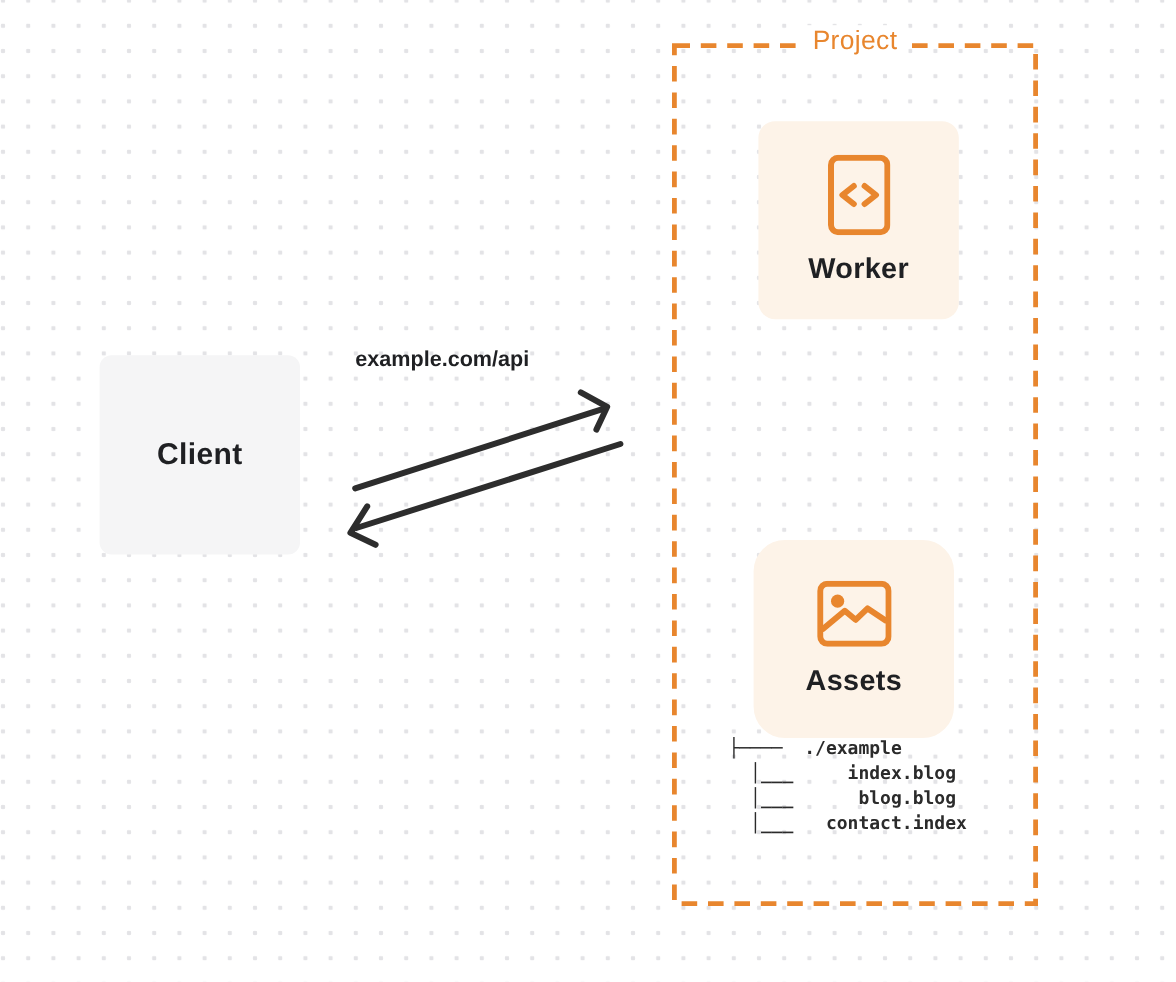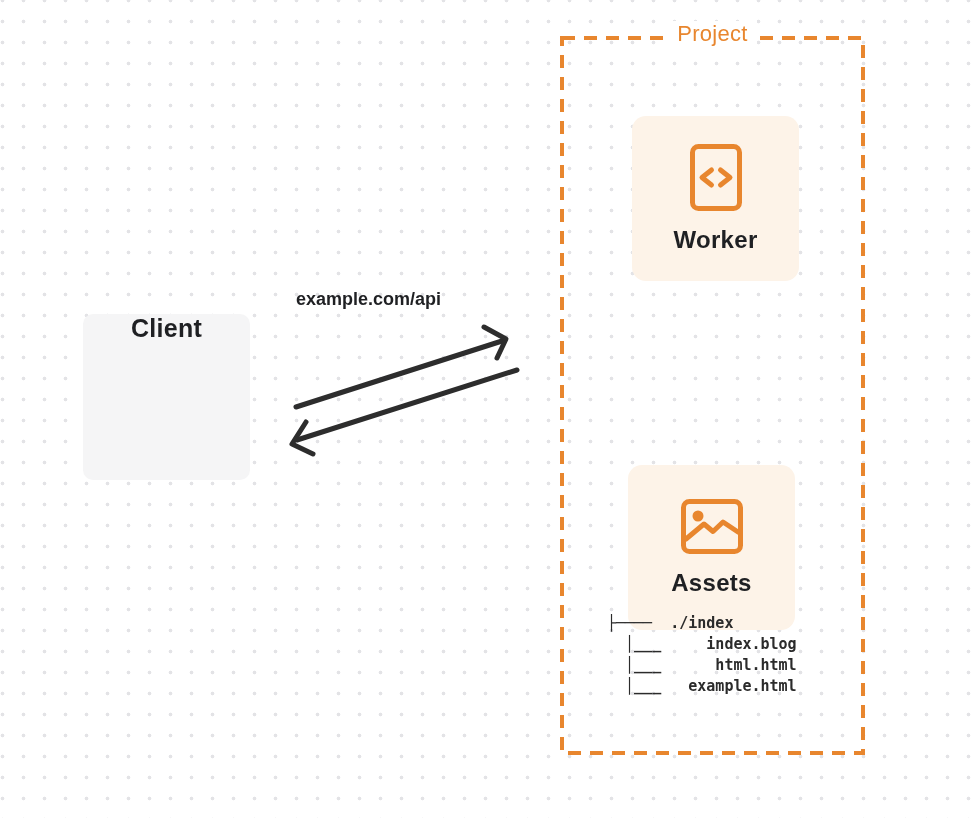--- a/index.html
+++ b/index.html
@@ -12,23 +12,23 @@
     background-size:21px 21px;
     background-position:13px 11px;
     font-family:"Liberation Sans", sans-serif;
   }
   svg.overlay{position:absolute;left:0;top:0;z-index:1;}
   .dashed-rect{fill:none;stroke:var(--accent,#e8862e);stroke-width:4;stroke-dasharray:13 9;}
   .arrow-line{stroke:var(--arrow,#2d2d2d);stroke-width:5;stroke-linecap:round;fill:none;}
   .arrow-head{stroke:var(--arrow,#2d2d2d);stroke-width:5;stroke-linecap:round;stroke-linejoin:round;fill:none;}
 
   .client-card{
-    position:absolute;left:83px;top:314px;width:167px;height:166px;
+    position:absolute;left:83px;top:296px;width:167px;height:166px;
     background:var(--client_bg,#f5f5f6);border-radius:10px;
-    display:flex;justify-content:center;z-index:2;
+    display:flex;align-items:center;justify-content:center;z-index:2;
   }
   .client-card .node-label{
     font-size:25px;font-weight:700;color:var(--text_dark,#1f2023);letter-spacing:.3px;
   }
 
   .request-label{
     position:absolute;left:296px;top:289px;z-index:2;
     font-size:18px;font-weight:700;color:var(--text_dark,#1f2023);
   }
 
@@ -40,24 +40,23 @@
     display:inline-block;background:var(--label_bg,#ffffff);
     padding:0 9px;font-size:22px;font-weight:400;color:var(--accent,#e8862e);
     letter-spacing:.3px;
   }
 
   .node-card{
     position:absolute;width:167px;height:165px;
     background:var(--card_bg,#fdf3e8);border-radius:14px;z-index:2;
     display:flex;flex-direction:column;align-items:center;justify-content:center;
     gap:15px;
-    margin-top:15px;
   }
   .node-card.worker{left:632px;top:101px;}
-  .node-card.assets{left:628px;top:450px;}
+  .node-card.assets{left:628px;top:450px;border-radius:26px;}
   .node-card .node-label{
     font-size:24px;font-weight:700;color:var(--text_dark,#1f2023);letter-spacing:.3px;
   }
   .icon-stroke{stroke:var(--accent,#e8862e);fill:none;stroke-linecap:round;stroke-linejoin:round;}
   .icon-fill{fill:var(--accent,#e8862e);}
 
   .file-tree{
     position:absolute;left:607px;top:613px;z-index:2;
     font-family:"DejaVu Sans Mono", monospace;
     font-size:15px;font-weight:700;line-height:21px;
@@ -104,19 +103,19 @@
   <div class="node-card assets">
     <svg width="62" height="55" viewBox="0 0 62 55">
       <rect class="icon-stroke" x="2.5" y="2.5" width="57" height="50" rx="6" stroke-width="5"></rect>
       <circle class="icon-fill" cx="17" cy="17" r="5.5"></circle>
       <polyline class="icon-stroke" points="5,40 23,25 32,32.5 42,23 57,33" stroke-width="5"></polyline>
     </svg>
     <span class="node-label">Assets</span>
   </div>
 
   <div class="file-tree">
-    <div class="tree-line">├────  ./index</div>
+    <div class="tree-line">├────  ./example</div>
     <div class="tree-line">  │___     index.blog</div>
-    <div class="tree-line">  │___      html.html</div>
-    <div class="tree-line">  │___   example.html</div>
+    <div class="tree-line">  │___      blog.blog</div>
+    <div class="tree-line">  │___   contact.index</div>
   </div>
 
 </div>
 
 </body></html>

